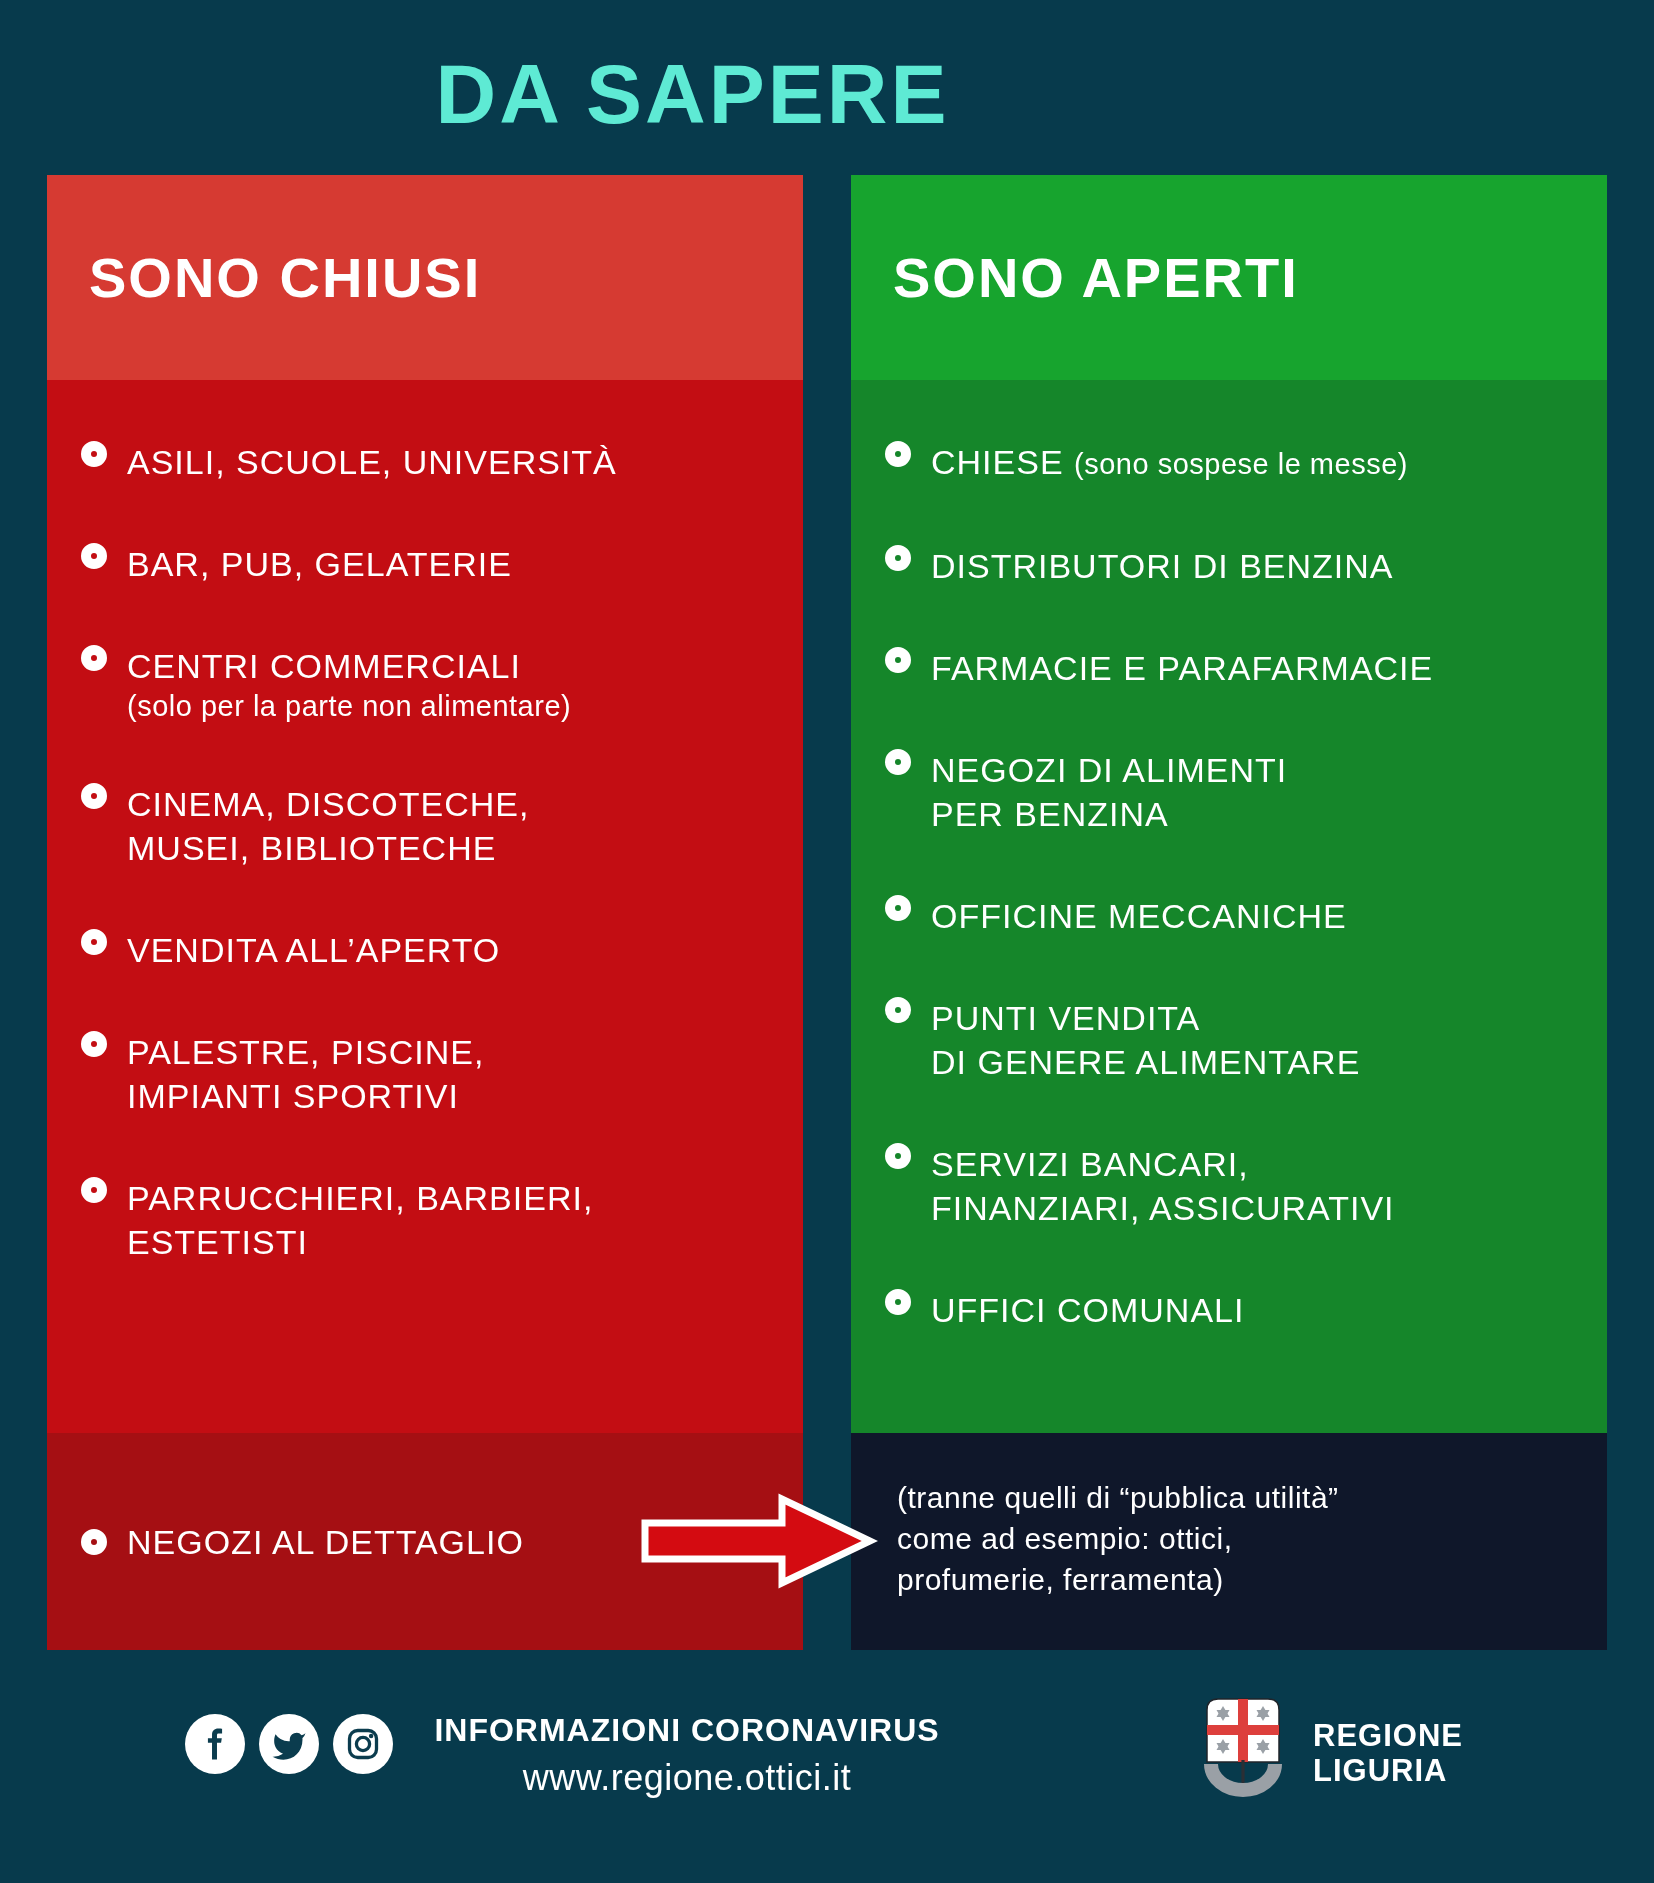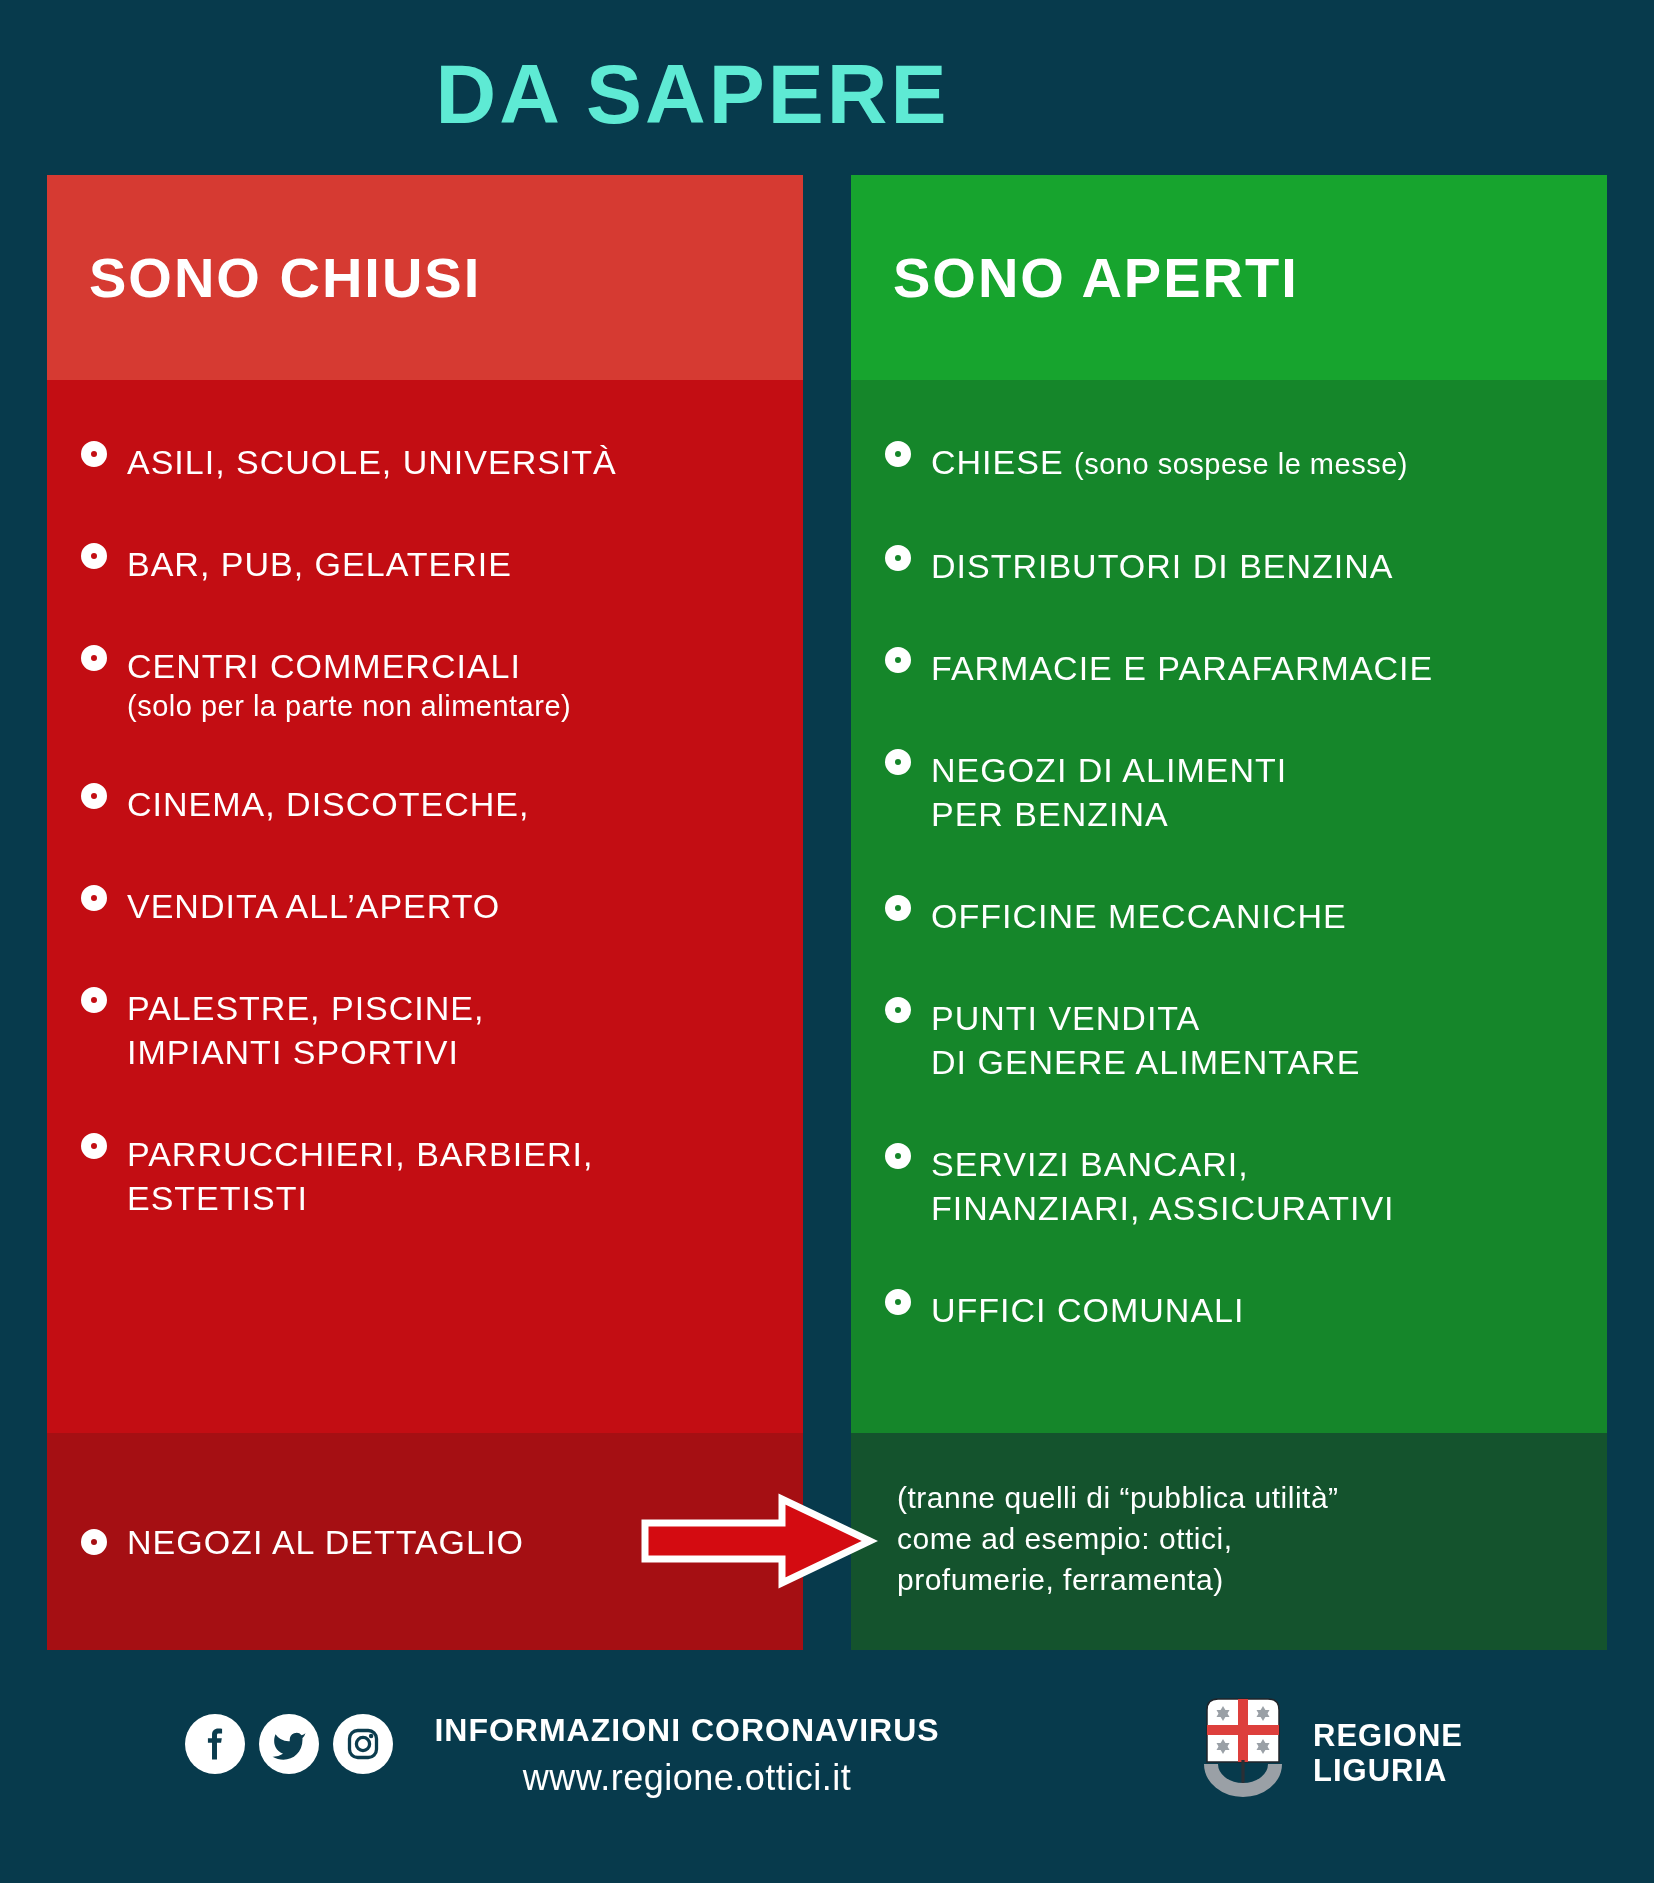--- a/index.html
+++ b/index.html
@@ -32,21 +32,21 @@
   }
   .closed .col-header { background:#d63a32; }
   .open   .col-header { background:#17a42e; }
 
   .col-body { height:1053px; padding:60px 18px 0 34px; }
   .closed .col-body { background:#c30d13; }
   .open   .col-body { background:#15862a; }
 
   .col-bottom { height:217px; position:relative; }
   .closed .col-bottom { background:#a50f13; display:flex; align-items:center; padding-left:34px; }
-  .open   .col-bottom { background:#14532d; padding:44px 18px 12px 46px; }
+  .open   .col-bottom { background:#0f172a; padding:44px 18px 12px 46px; }
 
   .item { display:flex; align-items:flex-start; gap:20px; margin-bottom:58px; }
   .ring {
     width:26px; height:26px; border:10px solid #ffffff; border-radius:50%;
     flex-shrink:0; margin-top:1px;
   }
   .item-text { font-size:34px; line-height:44px; letter-spacing:1px; }
   .line { display:block; }
   .note { display:block; font-size:29px; line-height:36px; letter-spacing:.5px; }
   .inline-note { font-size:29px; letter-spacing:.5px; }
@@ -103,20 +103,21 @@
         <span class="item-text">
           <span class="line">CENTRI COMMERCIALI</span>
           <span class="note">(solo per la parte non alimentare)</span>
         </span>
       </div>
 
       <div class="item">
         <span class="ring"></span>
         <span class="item-text">
           <span class="line">CINEMA, DISCOTECHE,</span>
+          <span class="line">MUSEI, BIBLIOTECHE</span>
         </span>
       </div>
 
       <div class="item">
         <span class="ring"></span>
         <span class="item-text">
           <span class="line">VENDITA ALL’APERTO</span>
         </span>
       </div>
 

